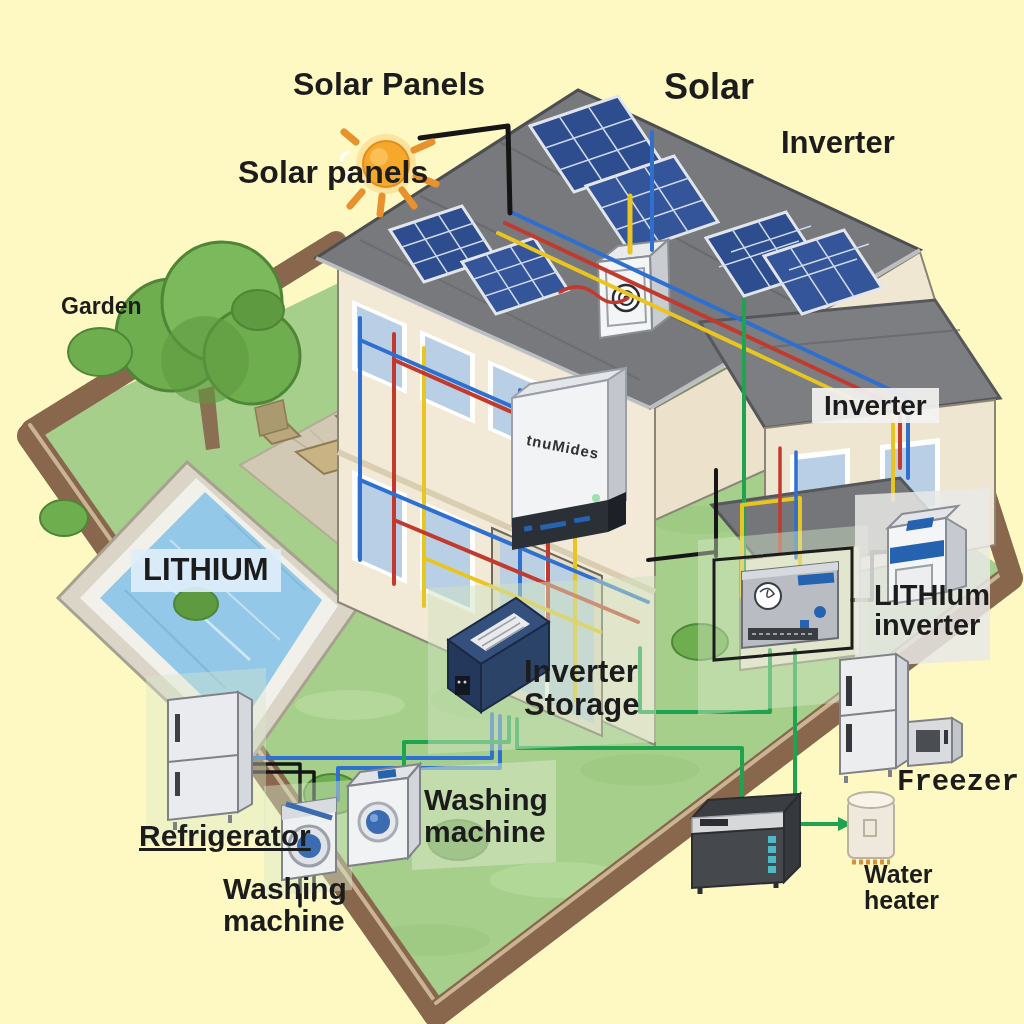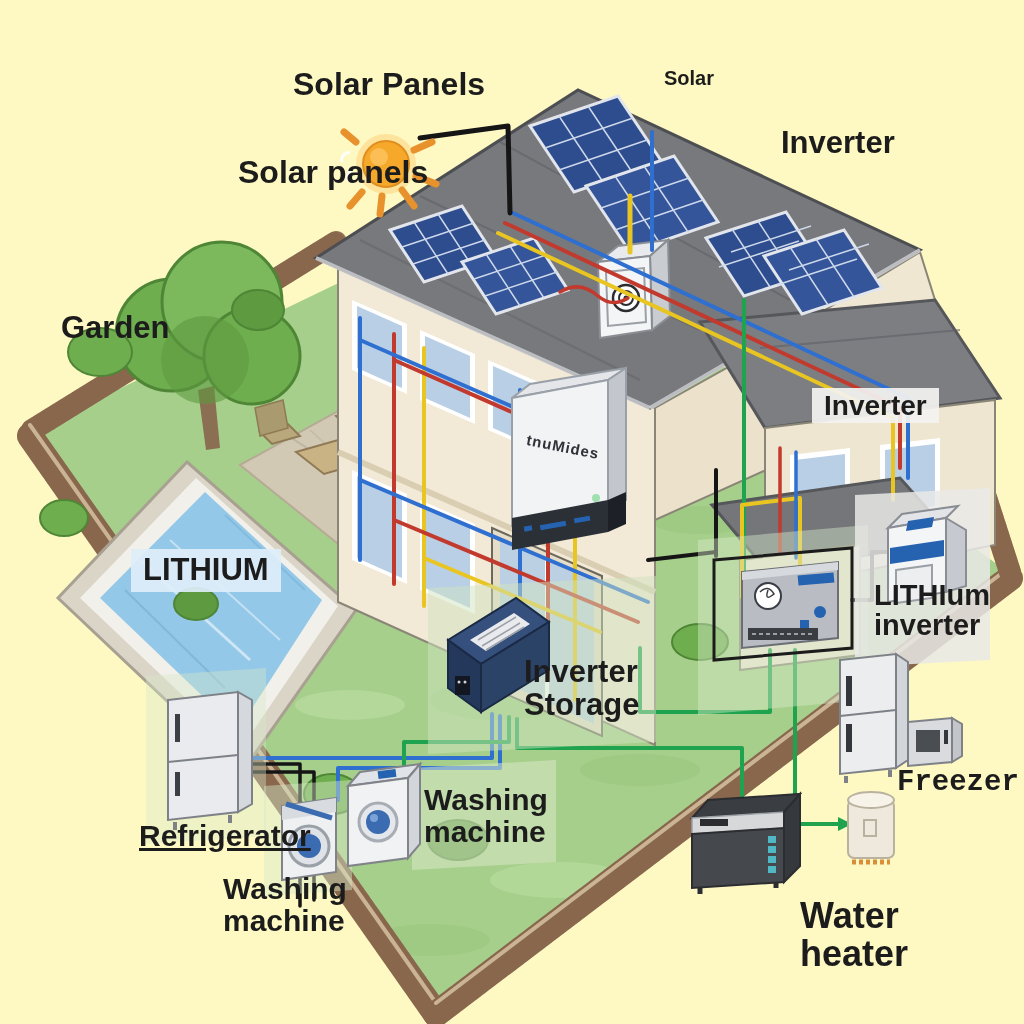--- a/index.html
+++ b/index.html
@@ -351,25 +351,25 @@
       <path d="M356,142 L344,132"></path>
     </g>
     <path d="M352,170 q-8,6 -2,12 M350,152 q-10,2 -8,10" stroke="#ffffff" stroke-width="3" fill="none" opacity="0.9"></path>
   </g>
 </svg>
 
 <div class="lbl" style="left:293px;top:68px;font-size:32px;">Solar Panels</div>
 
 <div class="lbl" style="left:238px;top:156px;font-size:32px;">Solar panels</div>
 
-<div class="lbl" style="left:664px;top:68px;font-size:20px;">Solar</div>
+<div class="lbl" style="left:664px;top:68px;font-size:36px;">Solar</div>
 
 <div class="lbl" style="left:781px;top:127px;font-size:31px;">Inverter</div>
 
-<div class="lbl" style="left:61px;top:312px;font-size:31px;">Garden</div>
+<div class="lbl" style="left:61px;top:294px;font-size:23px;">Garden</div>
 
 <div class="lbl boxed" style="left:812px;top:388px;font-size:28px;">Inverter</div>
 
 <div class="lbl bluebox" style="left:131px;top:549px;font-size:31px;">LITHIUM</div>
 
 <div class="lbl" style="left:874px;top:580px;font-size:29px;">LITHIum
 inverter</div>
 
 <div class="lbl" style="left:524px;top:656px;font-size:31px;">Inverter
 Storage</div>
@@ -377,18 +377,18 @@
 <div class="lbl" style="left:424px;top:784px;font-size:30px;">Washing
 machine</div>
 
 <div class="lbl" style="left:139px;top:820px;font-size:30px;text-decoration:underline;">Refrigerator</div>
 
 <div class="lbl" style="left:223px;top:873px;font-size:30px;">Washing
 machine</div>
 
 <div class="lbl" style="left:897px;top:768px;font-size:29px;font-family:Liberation Mono, monospace;">Freezer</div>
 
-<div class="lbl" style="left:800px;top:861px;font-size:36px;margin-top:36px;">Water
+<div class="lbl" style="left:864px;top:861px;font-size:25px;">Water
 heater</div>
 
 <div class="device-text" style="left:526px;top:438px;">tnuMides</div>
 
 </div>
 
 </body></html>

